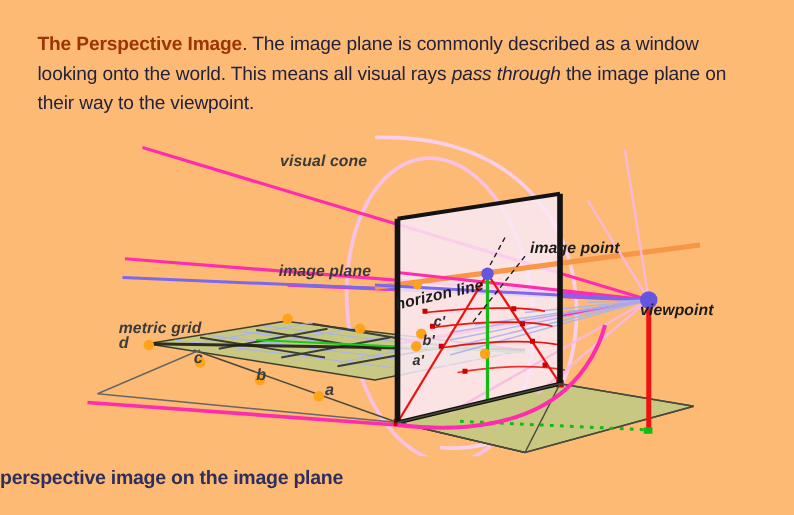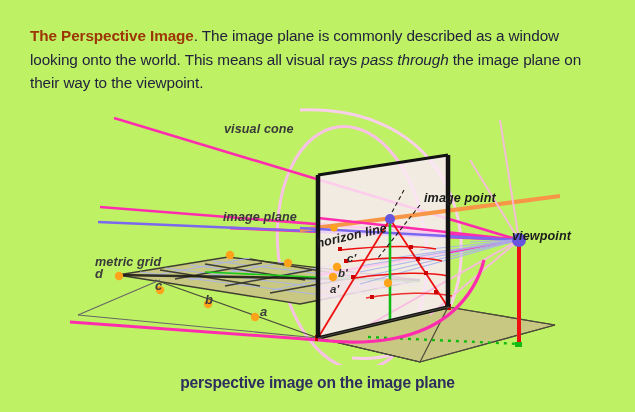--- a/index.html
+++ b/index.html
@@ -6,21 +6,21 @@
   html, body {
     margin: 0; padding: 0;
     width: 635px; height: 412px;
     background: #ffffff;
     font-family: "Liberation Sans", sans-serif;
     overflow: hidden;
   }
   #page {
     position: relative;
     width: 635px; height: 412px;
-    background: #bef264;
+    background: #fdba74;
   }
 
   
   #intro {
     position: absolute;
     left: 30px; top: 9px;
     width: 570px;
     font-size: 15.3px;
     line-height: 23.5px;
     color: #22223c;
@@ -80,21 +80,20 @@
 
   #lbl-cp { left: 347px; top: 262px; }
   #lbl-bp { left: 338px; top: 277px; }
   #lbl-ap { left: 330px; top: 293px; }
 
   
   #caption {
     position: absolute;
     left: 0; top: 374px;
     width: 635px;
-    text-align: center;
     font-size: 15.6px;
     font-weight: bold;
     color: #2d2d5e;
     letter-spacing: -0.2px;
   }
 </style>
 </head>
 <body>
 
 <div id="page">
@@ -249,21 +248,21 @@
         <circle cx="352" cy="279" r="0"></circle>
       </g>
       <circle cx="333" cy="177" r="4.2" fill="#ffa31a"></circle>
       <circle cx="390" cy="119" r="0" fill="#ffa31a"></circle>
       <circle cx="334" cy="128" r="3.6" fill="#ffa31a"></circle>
     </svg>
 
     <span class="dlabel" id="lbl-visual-cone" style="top:22px">visual cone</span>
     <span class="dlabel" id="lbl-image-plane" style="top:110px">image plane</span>
     <span class="dlabel blk" id="lbl-image-point" style="top:91px">image point</span>
-    <span class="dlabel blk" id="lbl-viewpoint" style="top:129px">viewpoint</span>
+    <span class="dlabel blk" id="lbl-viewpoint" style="top:141px">viewpoint</span>
     <span class="dlabel blk" id="lbl-horizon" style="top:137px">horizon line</span>
     <span class="dlabel" id="lbl-metric-grid" style="top:155px">metric grid</span>
 
     <span class="glabel" id="lbl-d" style="top:166px">d</span>
     <span class="glabel" id="lbl-c" style="top:178px">c</span>
     <span class="glabel" id="lbl-b" style="top:192px">b</span>
     <span class="glabel" id="lbl-a" style="top:204px">a</span>
 
     <span class="glabel tiny" id="lbl-cp" style="top:152px">c'</span>
     <span class="glabel tiny" id="lbl-bp" style="top:167px">b'</span>

